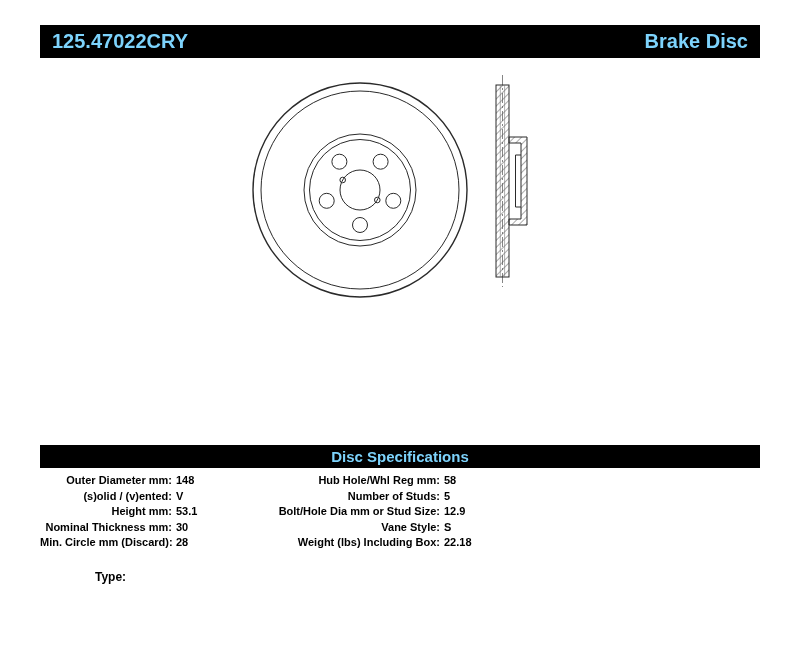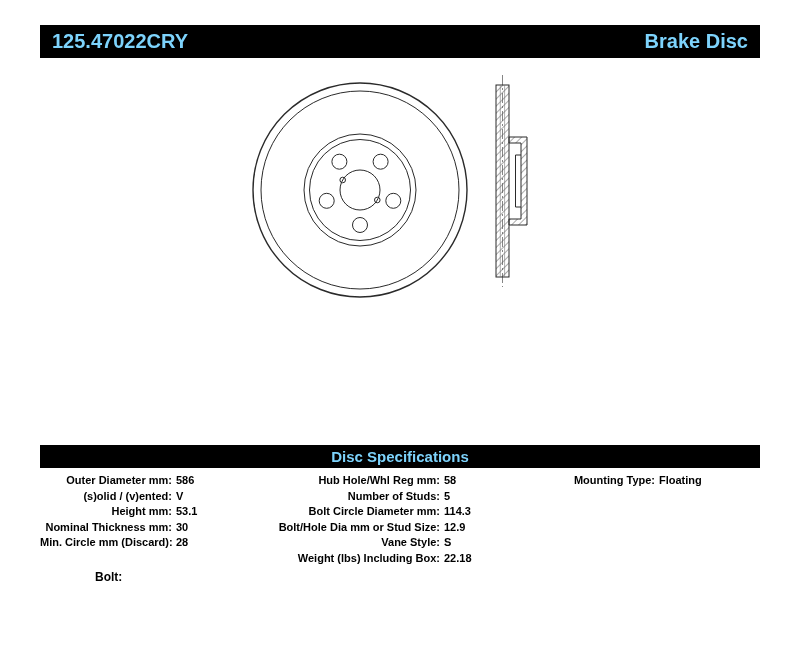--- a/index.html
+++ b/index.html
@@ -73,21 +73,21 @@
     </g>
   </svg>
 
   <div class="bar spec-bar">
     <span>Disc Specifications</span>
   </div>
 
   <div class="spec-col col-left">
     <div class="spec-row">
       <span class="spec-label">Outer Diameter mm:</span>
-      <span class="spec-value">586</span>
+      <span class="spec-value">148</span>
     </div>
     <div class="spec-row">
       <span class="spec-label">(s)olid / (v)ented:</span>
       <span class="spec-value">V</span>
     </div>
     <div class="spec-row">
       <span class="spec-label">Height mm:</span>
       <span class="spec-value">53.1</span>
     </div>
     <div class="spec-row">
@@ -103,39 +103,29 @@
   <div class="spec-col col-mid">
     <div class="spec-row">
       <span class="spec-label">Hub Hole/Whl Reg mm:</span>
       <span class="spec-value">58</span>
     </div>
     <div class="spec-row">
       <span class="spec-label">Number of Studs:</span>
       <span class="spec-value">5</span>
     </div>
     <div class="spec-row">
-      <span class="spec-label">Bolt Circle Diameter mm:</span>
-      <span class="spec-value">114.3</span>
-    </div>
-    <div class="spec-row">
       <span class="spec-label">Bolt/Hole Dia mm or Stud Size:</span>
       <span class="spec-value">12.9</span>
     </div>
     <div class="spec-row">
       <span class="spec-label">Vane Style:</span>
       <span class="spec-value">S</span>
     </div>
     <div class="spec-row">
       <span class="spec-label">Weight (lbs) Including Box:</span>
       <span class="spec-value">22.18</span>
     </div>
   </div>
 
-  <div class="spec-col col-right">
-    <div class="spec-row">
-      <span class="spec-label">Mounting Type:</span>
-      <span class="spec-value">Floating</span>
-    </div>
-  </div>
 
-  <div class="note">Bolt:</div>
+  <div class="note">Type:</div>
 
 </div>
 
 </body></html>

